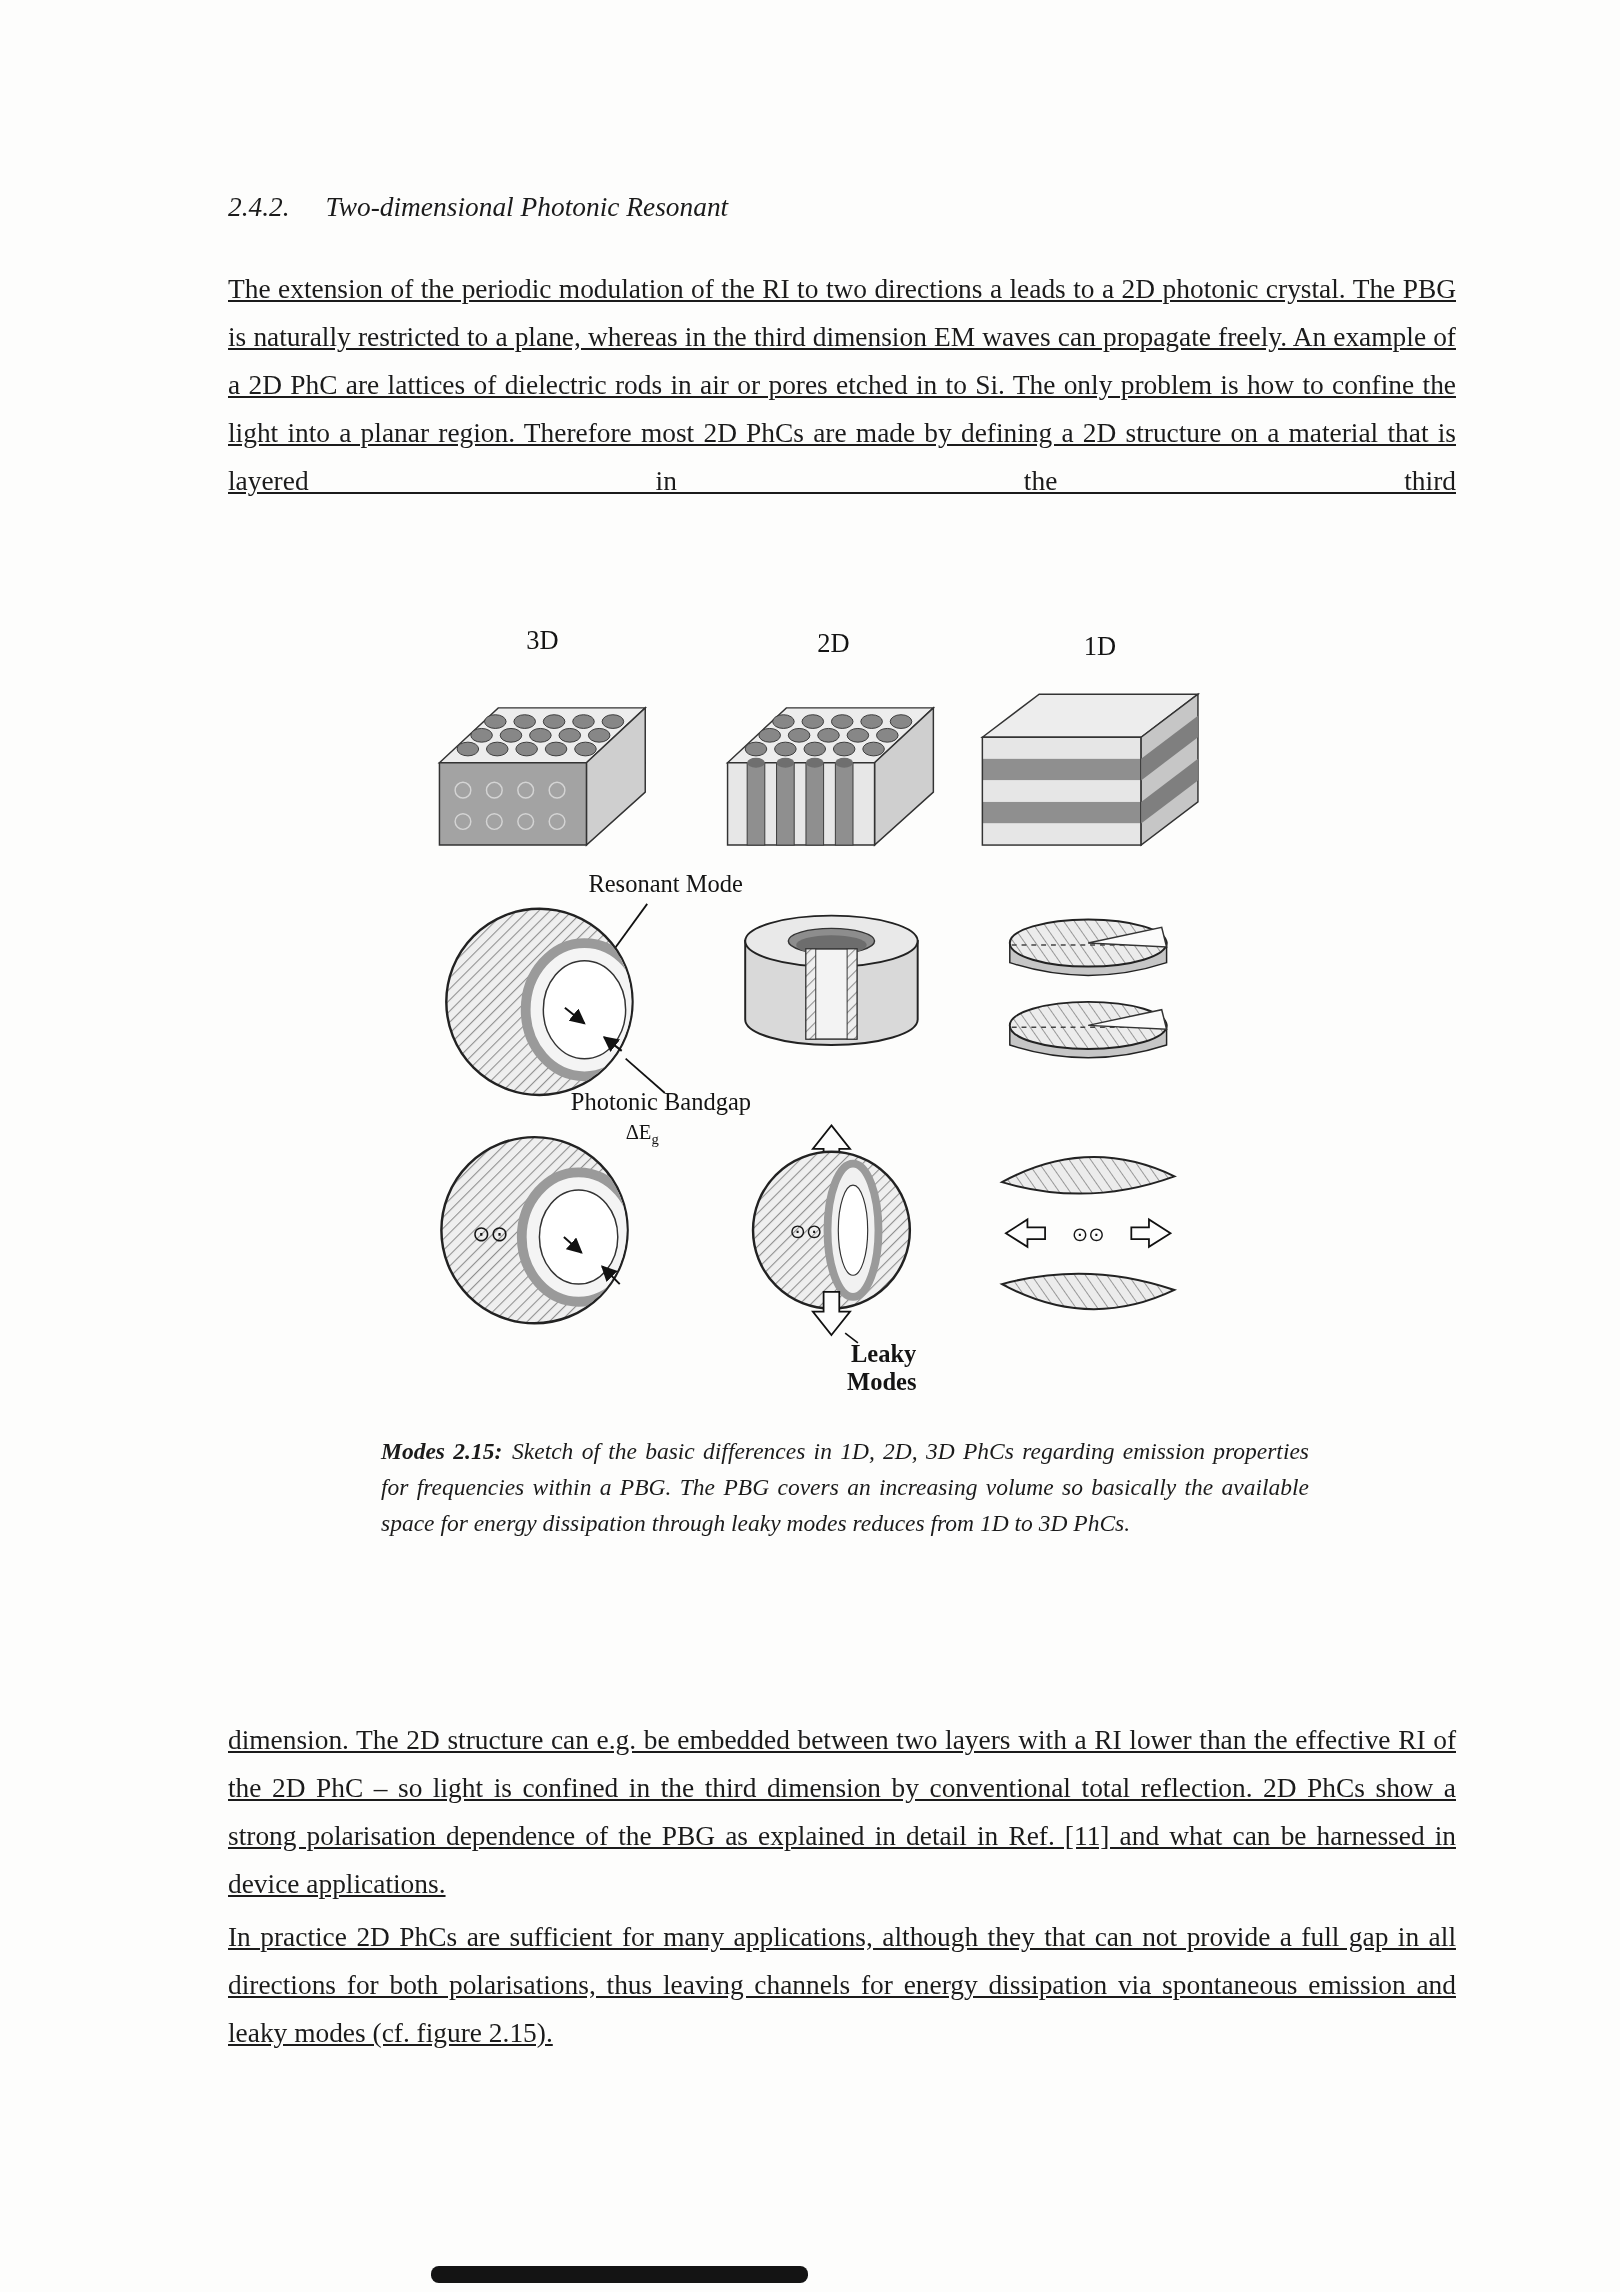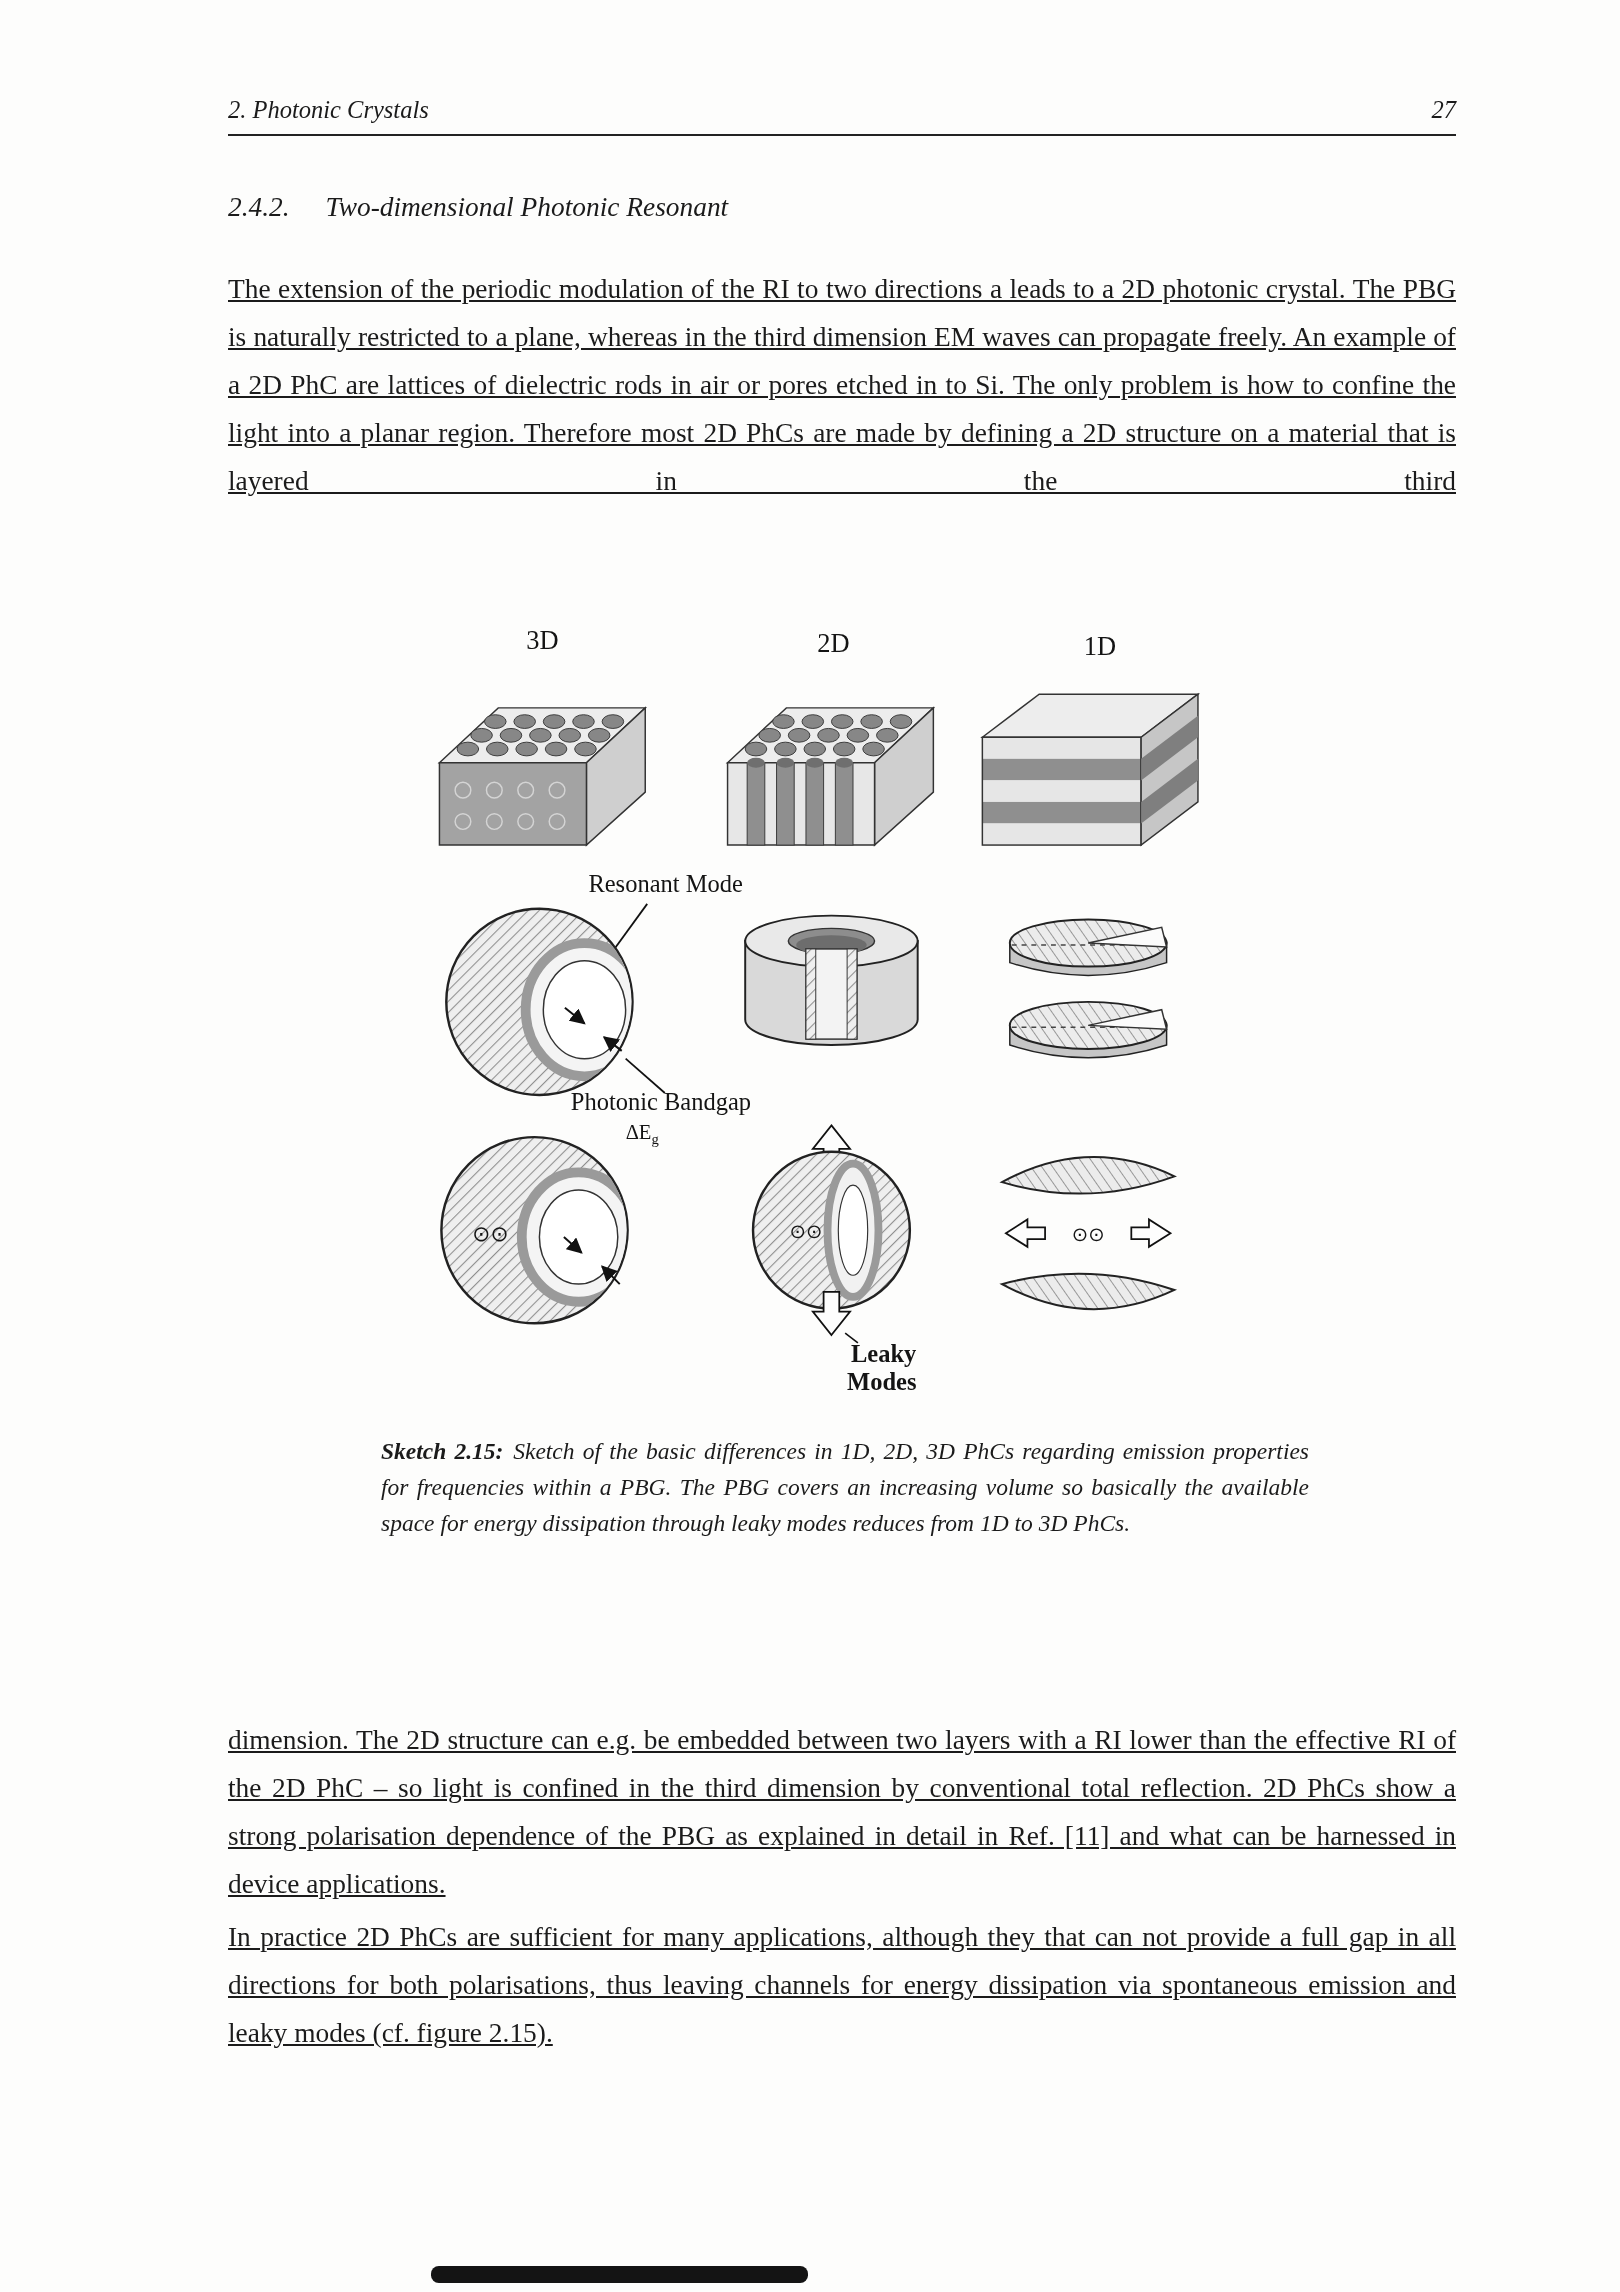--- a/index.html
+++ b/index.html
@@ -38,24 +38,20 @@
     background:#141414; border-radius:7.8px;
   }
   svg text { font-family:"Liberation Serif", serif; fill:#141414; }
   svg text.sym { font-family:"DejaVu Sans", sans-serif; }
 </style>
 </head>
 <body>
 
 <div class="page">
 
-  <div class="header-row">
-    <span>2. Photonic Crystals</span>
-    <span>27</span>
-  </div>
 
   <div class="section-heading">
     <span class="sec-num">2.4.2.</span>
     <span>Two-dimensional Photonic Resonant</span>
   </div>
 
   <div class="para p1 justify-last">The extension of the periodic modulation of the RI to two directions a leads to a 2D photonic crystal. The PBG is naturally restricted to a plane, whereas in the third dimension EM waves can propagate freely. An example of a 2D PhC are lattices of dielectric rods in air or pores etched in to Si. The only problem is how to confine the light into a planar region. Therefore most 2D PhCs are made by defining a 2D structure on a material that is layered in the third</div>
 
   <div class="figure-wrap">
     <svg width="882" height="794" viewBox="0 0 900 810">
@@ -236,21 +232,21 @@
         <path d="M652,596 Q740,548 828,590 Q740,622 652,596 Z" fill="url(#hatch2)" stroke="#222" stroke-width="2"></path>
         <path d="M652,700 Q740,748 828,706 Q740,676 652,700 Z" fill="url(#hatch2)" stroke="#222" stroke-width="2"></path>
         <path d="M656,648 L678,634 L678,642 L696,642 L696,654 L678,654 L678,662 Z" fill="#fdfdfd" stroke="#111" stroke-width="1.8"></path>
         <text class="sym" x="740" y="656" font-size="20" text-anchor="middle">⊙⊙</text>
         <path d="M824,648 L802,634 L802,642 L784,642 L784,654 L802,654 L802,662 Z" fill="#fdfdfd" stroke="#111" stroke-width="1.8"></path>
       </g>
     </svg>
   </div>
 
   <div class="caption">
-    <span class="cap-label">Sketch 2.15:</span><span>Sketch of the basic differences in 1D, 2D, 3D PhCs regarding emission properties for frequencies within a PBG. The PBG covers an increasing volume so basically the available space for energy dissipation through leaky modes reduces from 1D to 3D PhCs.</span>
+    <span class="cap-label">Modes 2.15:</span><span>Sketch of the basic differences in 1D, 2D, 3D PhCs regarding emission properties for frequencies within a PBG. The PBG covers an increasing volume so basically the available space for energy dissipation through leaky modes reduces from 1D to 3D PhCs.</span>
   </div>
 
   <div class="para p2">dimension. The 2D structure can e.g. be embedded between two layers with a RI lower than the effective RI of the 2D PhC – so light is confined in the third dimension by conventional total reflection. 2D PhCs show a strong polarisation dependence of the PBG as explained in detail in Ref. [11] and what can be harnessed in device applications.</div>
   <div class="para p3">In practice 2D PhCs are sufficient for many applications, although they that can not provide a full gap in all directions for both polarisations, thus leaving channels for energy dissipation via spontaneous emission and leaky modes (cf. figure 2.15).</div>
 
   <div class="scan-artifact"></div>
 </div>
 
 
 </body></html>

